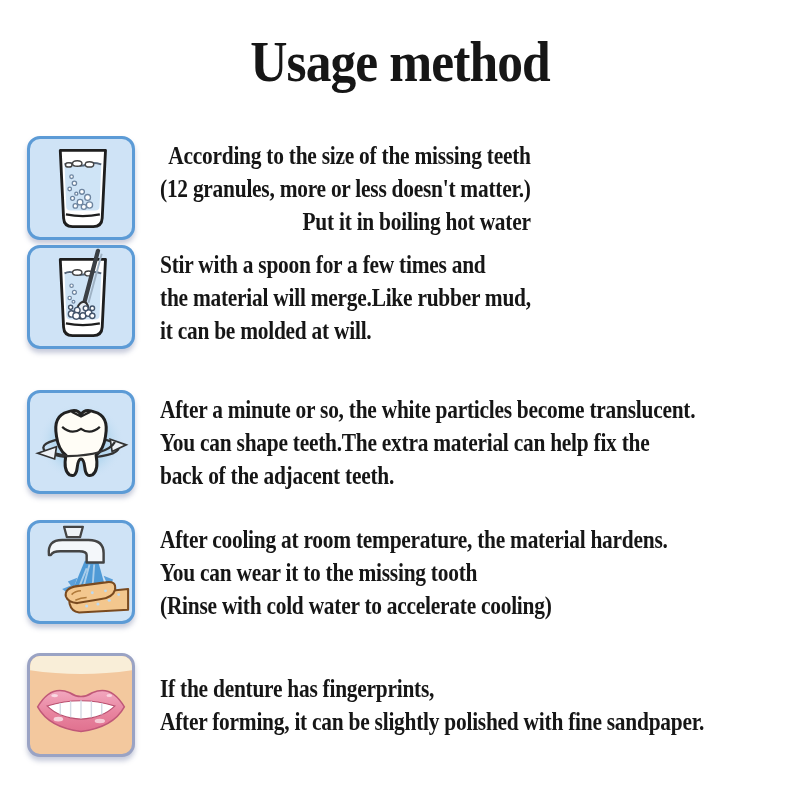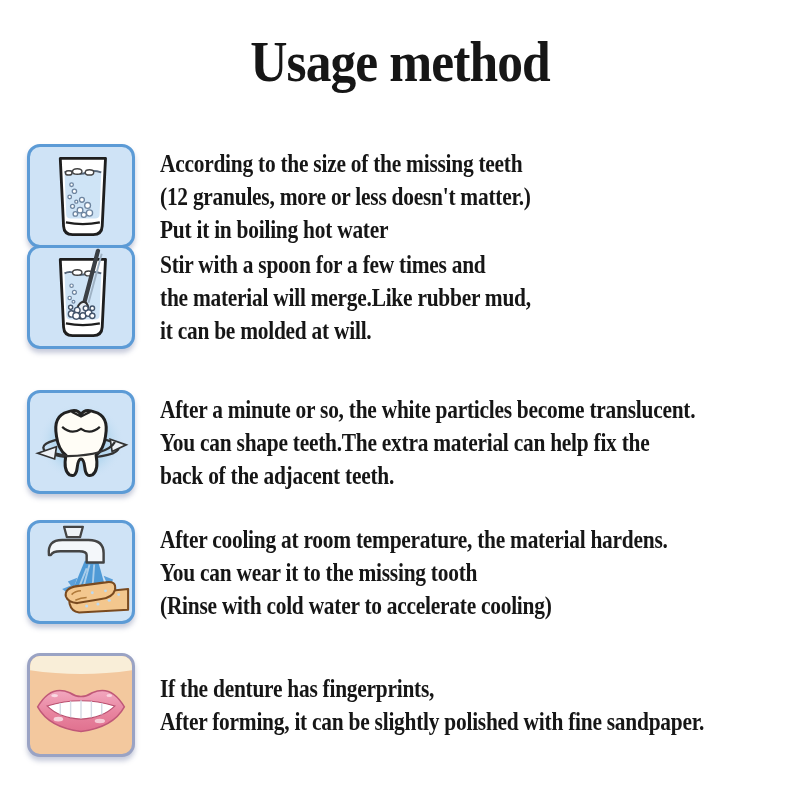--- a/index.html
+++ b/index.html
@@ -22,21 +22,21 @@
   .iconbox.lips{
     border-color:var(--lips-box-border,#9aa3c4);
     background:var(--lips-box-fill,#f3c89e);
   }
   .iconbox svg{display:block;width:102px;height:98px;}
   .steptext{margin-left:25px;transform:scaleX(.84);transform-origin:left center;}
   .line{
     font-size:25.5px;line-height:33px;font-weight:bold;letter-spacing:-.3px;
     white-space:nowrap;
   }
-  .step1{top:144px;} .step2{top:245px;} .step3{top:390px;} .step4{top:520px;} .step5{top:653px;}
+  .step1{top:136px;text-align:right;} .step2{top:245px;} .step3{top:390px;} .step4{top:520px;} .step5{top:653px;}
 </style>
 </head>
 <body>
 
 <div class="page">
 
   <h1 class="title">Usage method</h1>
 
   <section class="step step1">
     <div class="iconbox">

